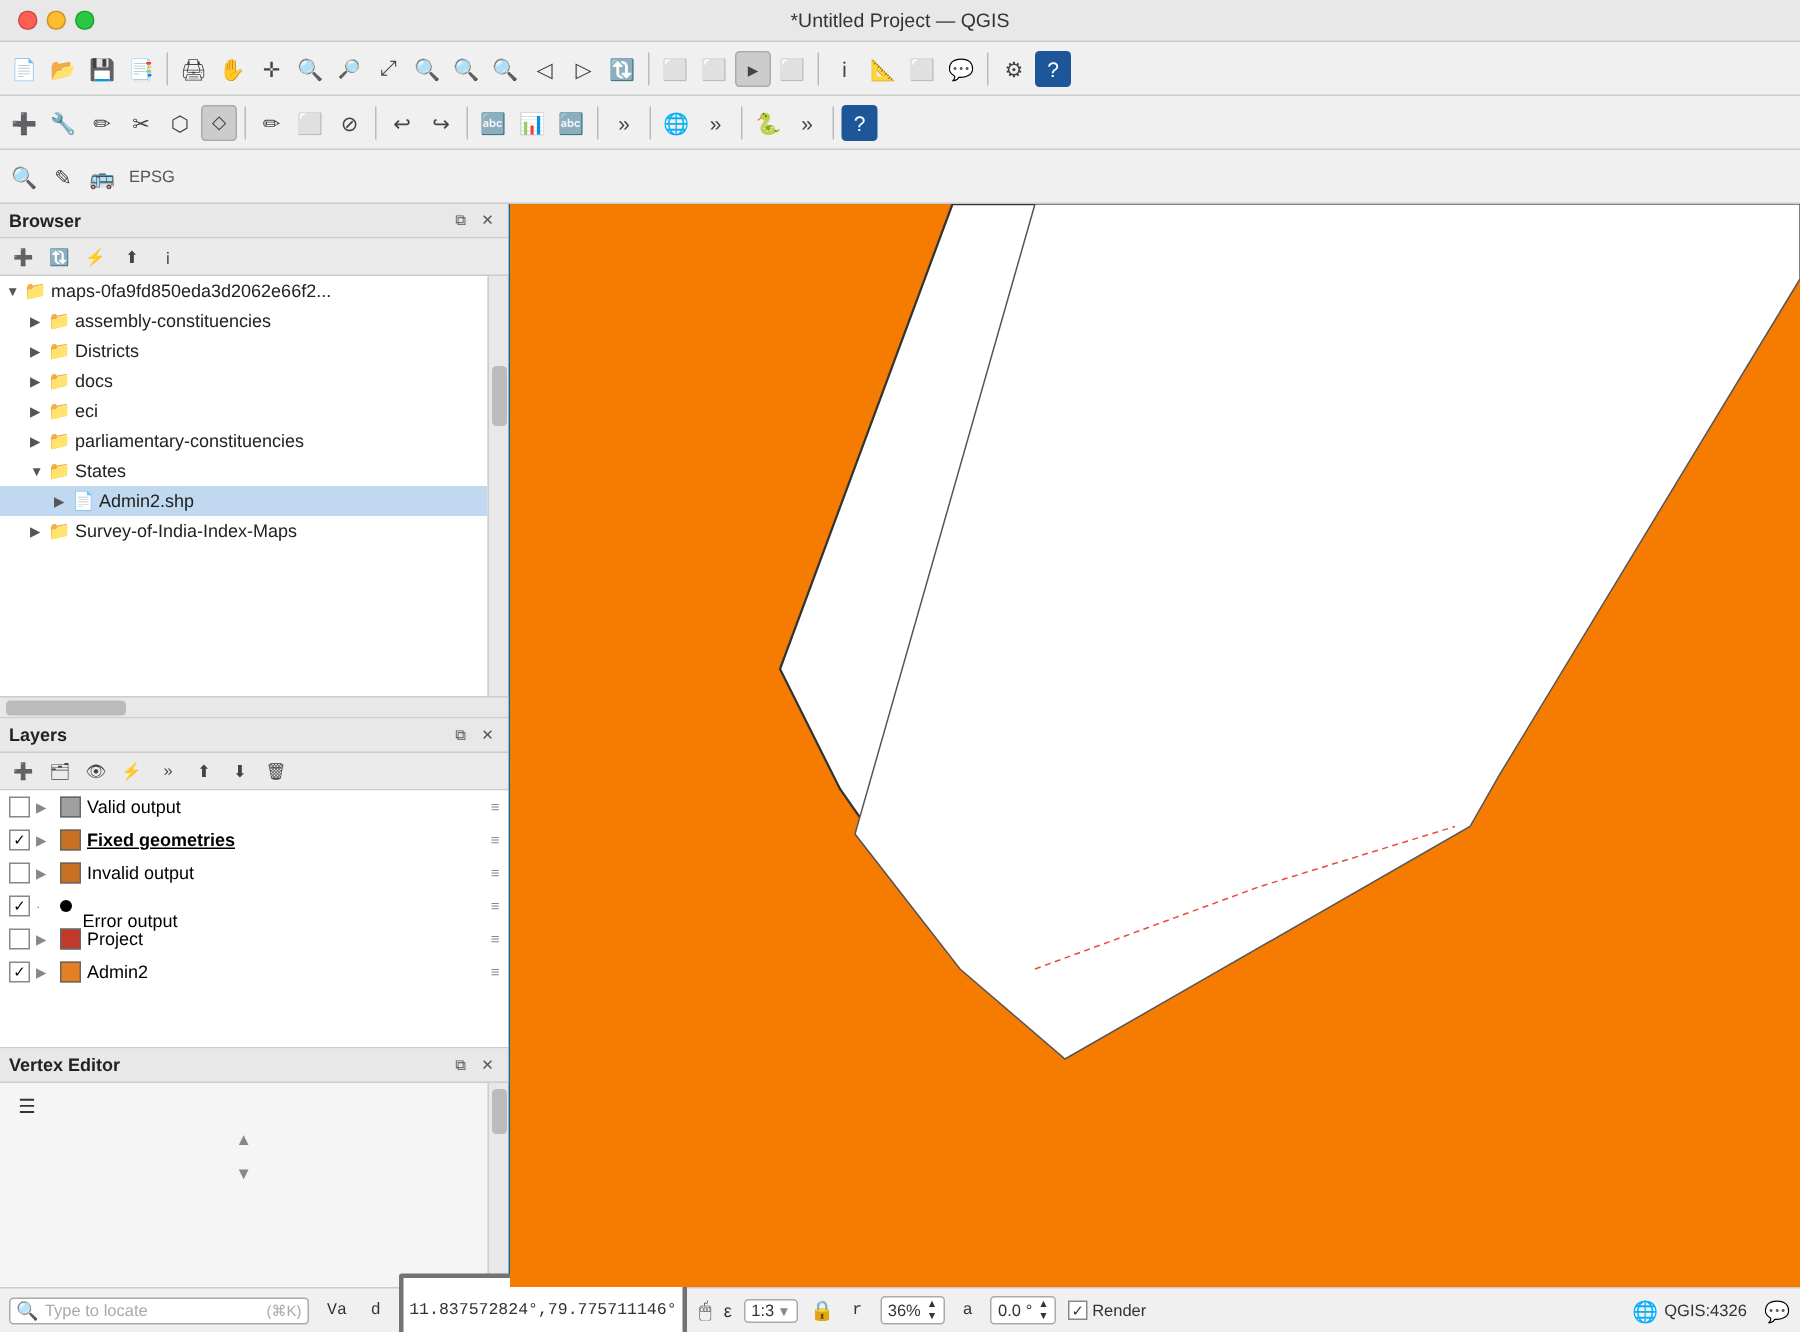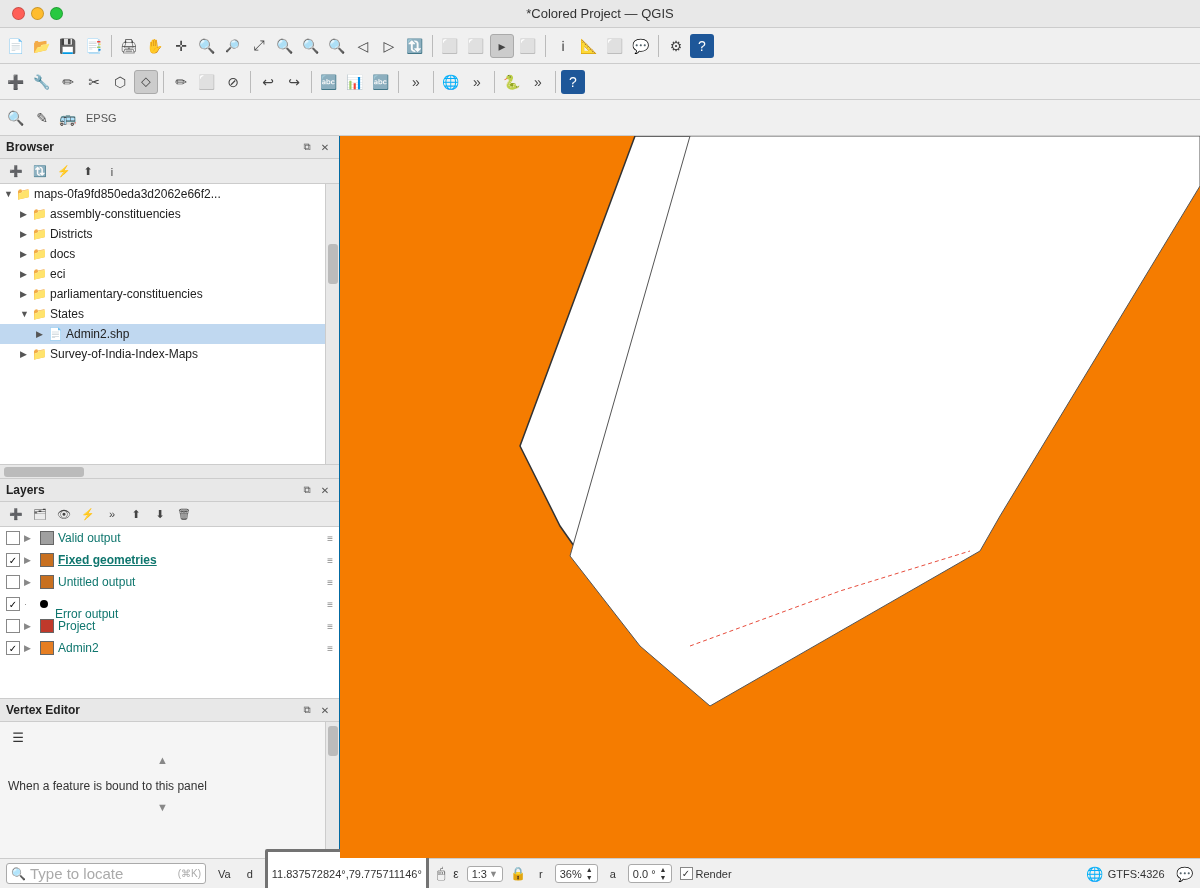--- a/index.html
+++ b/index.html
@@ -174,21 +174,21 @@
       align-items: center;
       padding: 2px 6px;
       height: 22px;
       cursor: pointer;
       gap: 4px;
     }
     .layer-check { width: 14px; height: 14px; border: 1px solid #888; background: #fff; flex-shrink: 0; display: flex; align-items: center; justify-content: center; font-size: 10px; }
     .layer-check.checked { background: #fff; }
     .layer-color { width: 14px; height: 14px; flex-shrink: 0; border: 1px solid #666; }
     .layer-dot { width: 8px; height: 8px; border-radius: 50%; flex-shrink: 0; }
-    .layer-name { font-size: 12px; color: #0f766e; }
+    .layer-name { font-size: 12px; color: #000000; }
     .layer-name.bold { font-weight: bold; }
     .layer-name.underline { text-decoration: underline; }
     .layer-icon-right { margin-left: auto; font-size: 10px; color: #888; }
 
     
     .vertex-panel {
       border-top: 1px solid #ccc;
       height: 160px;
       display: flex;
       flex-direction: column;
@@ -232,21 +232,21 @@
     .status-search {
       display: flex;
       align-items: center;
       background: #fff;
       border: 1px solid #aaa;
       border-radius: 3px;
       padding: 1px 4px;
       width: 200px;
       gap: 4px;
     }
-    .status-field { font-size: 11px; color: #333; padding: 0 4px; }
+    .status-field { font-size: 11px; color: #333; padding: 0 4px; font-family: Liberation Mono, monospace; }
     .scale-box {
       display: flex; align-items: center; gap: 2px;
       border: 1px solid #aaa; border-radius: 3px;
       background: #fff; padding: 1px 4px;
     }
     .crs-box {
       display: flex; align-items: center; gap: 4px;
       margin-left: auto;
     }
     .render-check { display: flex; align-items: center; gap: 3px; }
@@ -262,21 +262,21 @@
   </style>
 </head>
 <body>
 
 <div class="titlebar">
   <div class="titlebar-buttons">
     <div class="tb-btn tb-close"></div>
     <div class="tb-btn tb-min"></div>
     <div class="tb-btn tb-max"></div>
   </div>
-  <span class="titlebar-title">*Colored Project — QGIS</span>
+  <span class="titlebar-title">*Untitled Project — QGIS</span>
 </div>
 
 <div class="toolbar">
   <div class="tb-icon">📄</div>
   <div class="tb-icon">📂</div>
   <div class="tb-icon">💾</div>
   <div class="tb-icon">📑</div>
   <div class="tb-sep"></div>
   <div class="tb-icon">🖨</div>
   <div class="tb-icon">✋</div>
@@ -469,21 +469,21 @@
           <span style="width:12px;font-size:9px;color:#888;">▶</span>
           <div class="layer-color" style="background:#c87020;"></div>
           <span class="layer-name bold underline">Fixed geometries</span>
           <span class="layer-icon-right">≡</span>
         </div>
 
         <div class="layer-item">
           <div class="layer-check"></div>
           <span style="width:12px;font-size:9px;color:#888;">▶</span>
           <div class="layer-color" style="background:#c87020;"></div>
-          <span class="layer-name">Untitled output</span>
+          <span class="layer-name">Invalid output</span>
           <span class="layer-icon-right">≡</span>
         </div>
 
         <div class="layer-item">
           <div class="layer-check checked" style="background:#fff;">✓</div>
           <span style="width:12px;font-size:9px;color:#888;">·</span>
           <div class="layer-dot" style="background:#000;"></div>
           <span class="layer-name" style="margin-left:3px;margin-top:19px;">Error output</span>
           <span class="layer-icon-right">≡</span>
         </div>
@@ -514,23 +514,20 @@
           <div class="panel-btn">✕</div>
         </div>
       </div>
       <div style="display:flex;flex:1;overflow:hidden;">
         <div class="vertex-content">
           <div style="display:flex;align-items:center;gap:4px;margin-bottom:4px;">
             <div style="width:20px;height:20px;display:flex;align-items:center;justify-content:center;font-size:13px;">☰</div>
           </div>
 
           <div style="text-align:center;font-size:11px;color:#888;margin-bottom:6px;">▲</div>
-          <div style="margin-top:8px;font-size:12px;color:#333;">
-            When a feature is bound to this panel
-          </div>
           <div style="text-align:center;margin-top:4px;font-size:11px;color:#888;">▼</div>
         </div>
         <div style="width:14px;background:#e8e8e8;border-left:1px solid #ccc;">
           <div style="width:10px;height:30px;background:#bbb;border-radius:3px;margin:4px auto;"></div>
         </div>
       </div>
     </div>
 
   </div>
 
@@ -544,21 +541,21 @@
       <polyline points="350,510 500,455 630,415" fill="none" stroke="#e74c3c" stroke-width="1" stroke-dasharray="4,3"></polyline>
     </svg>
   </div>
 
 </div>
 
 <div class="statusbar">
 
   <div class="status-search">
     <span style="font-size:12px;color:#888;">🔍</span>
-    <span style="color:#aaa;font-size:15px;">Type to locate</span>
+    <span style="color:#aaa;font-size:11px;">Type to locate</span>
     <span style="color:#aaa;font-size:10px;margin-left:auto;">(⌘K)</span>
   </div>
 
   <span class="status-field">Va</span>
   <span class="status-field">d</span>
 
   <div class="status-field" style="border:3px solid #737373;border-radius:2px;background:#fff;padding:16px 4px;">
     <span>11.837572824°,79.775711146°</span>
   </div>
 
@@ -593,17 +590,17 @@
     </div>
   </div>
 
   <div class="render-check">
     <div style="width:13px;height:13px;border:1px solid #888;background:#fff;display:flex;align-items:center;justify-content:center;font-size:10px;">✓</div>
     <span>Render</span>
   </div>
 
   <div class="crs-box">
     <span style="font-size:14px;">🌐</span>
-    <span>GTFS:4326</span>
+    <span>QGIS:4326</span>
   </div>
 
   <span style="font-size:14px;margin-left:4px;">💬</span>
 </div>
 
 </body></html>

